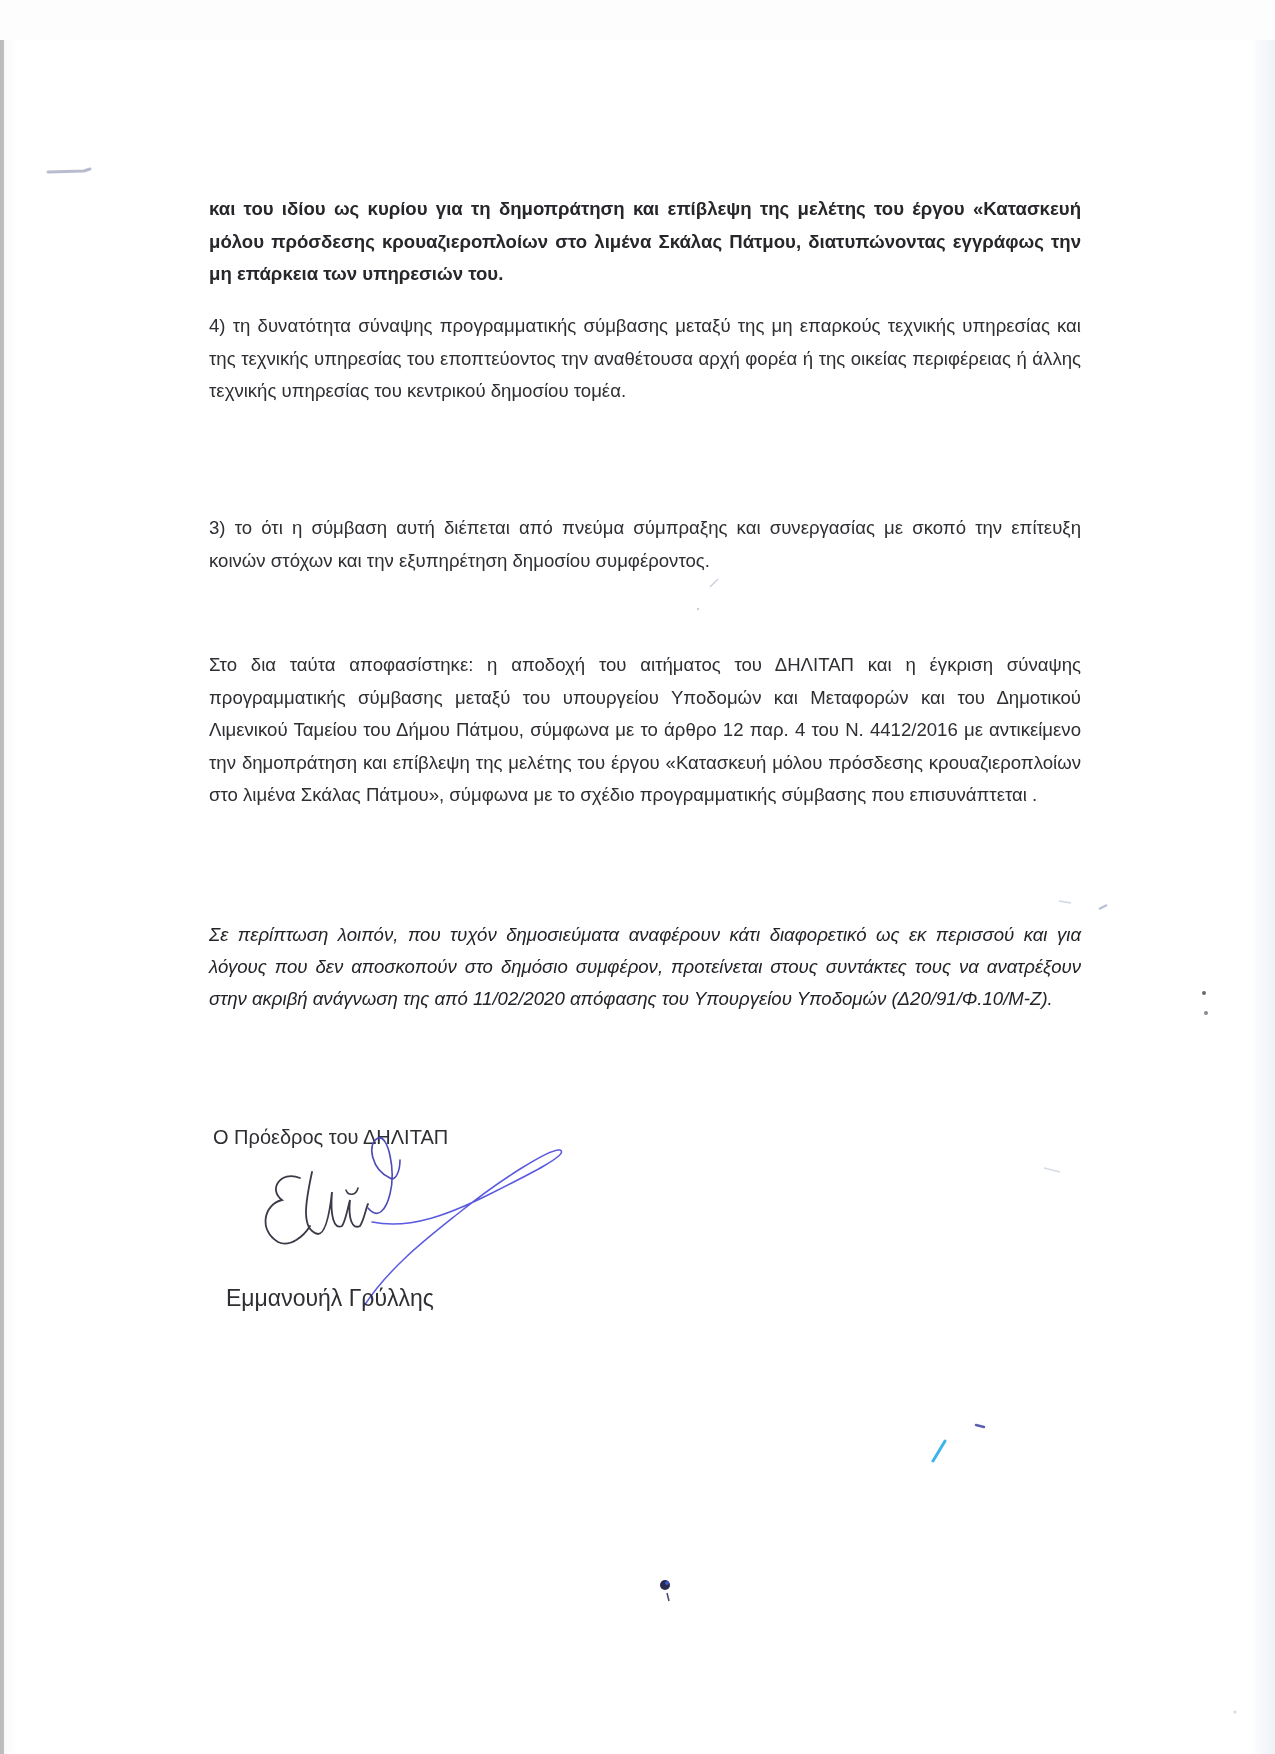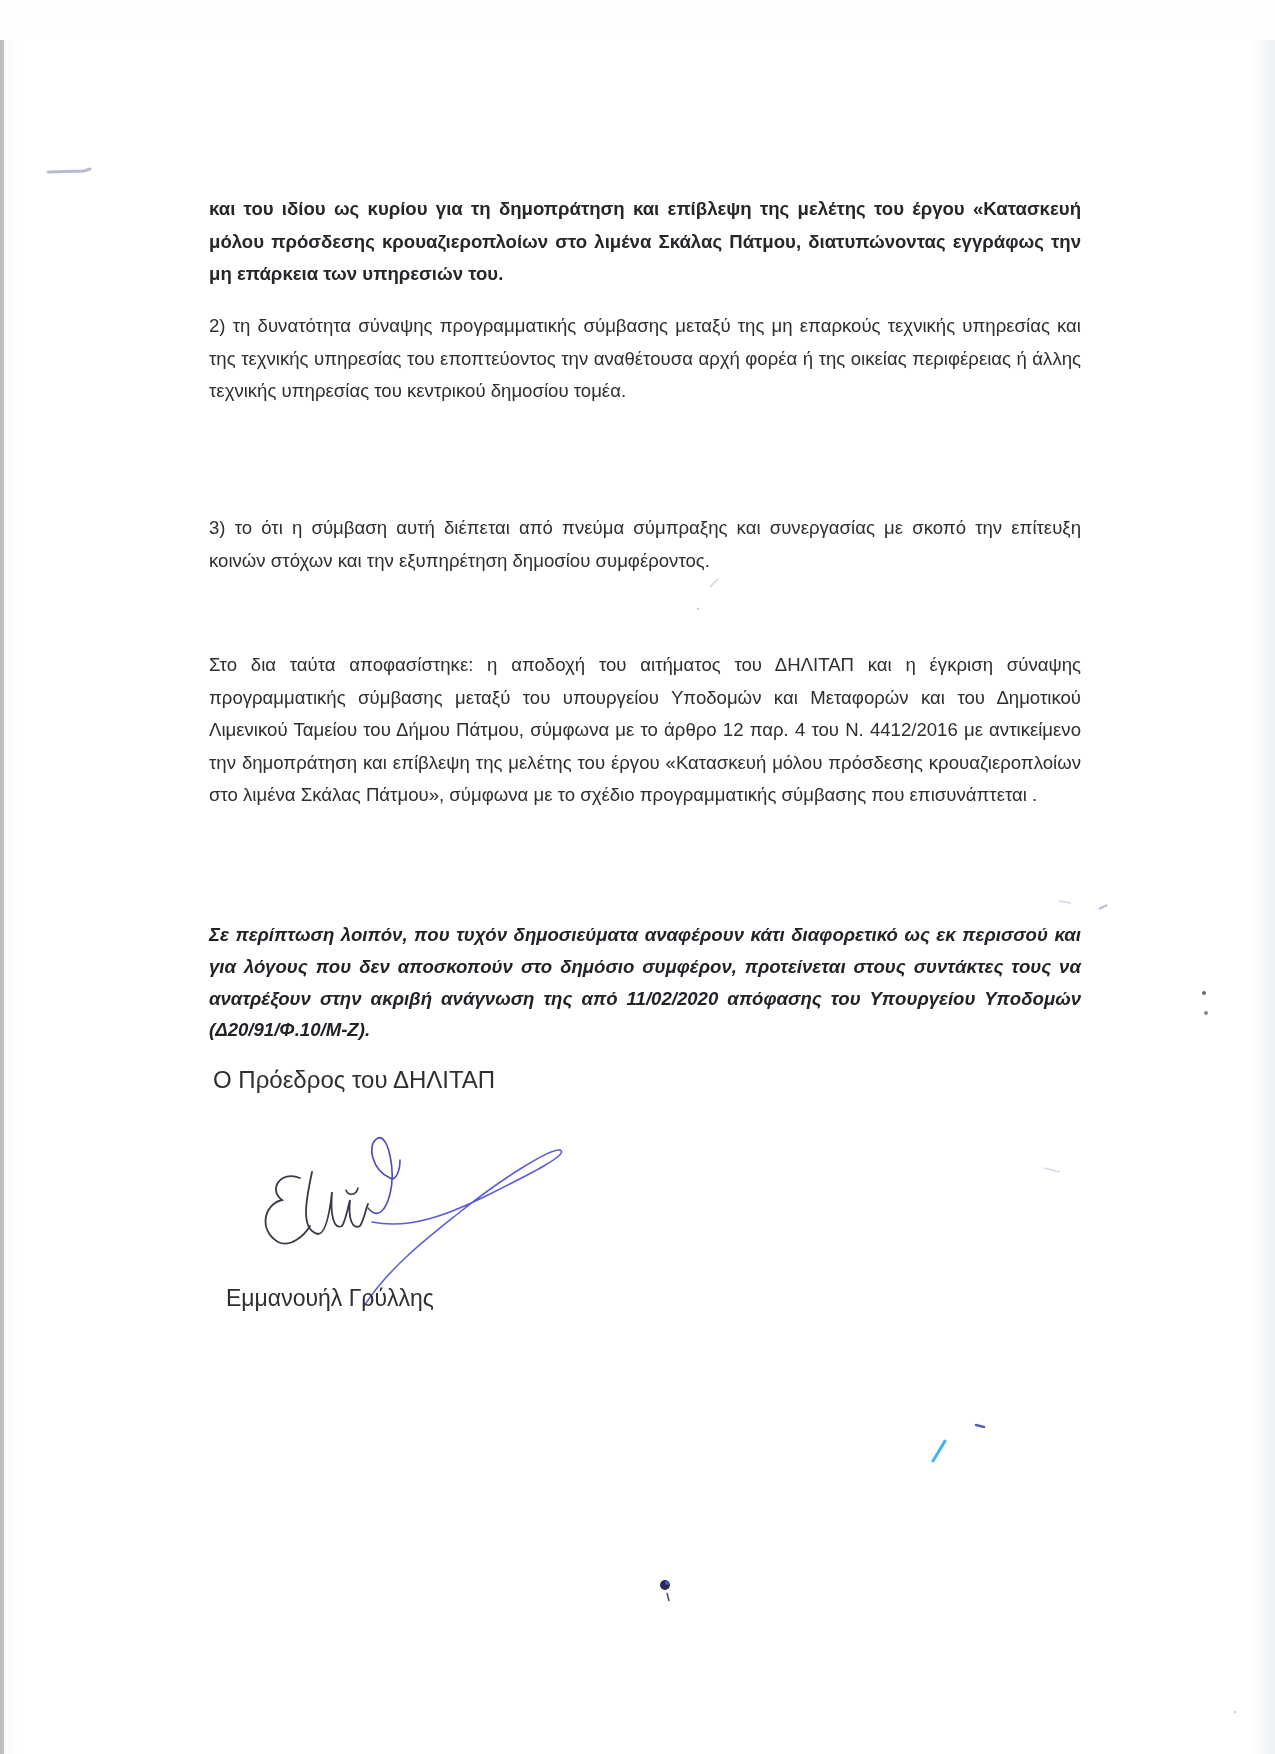--- a/index.html
+++ b/index.html
@@ -39,33 +39,33 @@
     line-height: 32.5px;
     text-align: justify;
     color: #2e2e33;
   }
   .text-block p {
     margin: 0;
     text-align-last: left;
   }
   .bold { font-weight: bold; color: #26262b; }
   .italic { }
-  .bold-italic { font-weight: bold; font-style: italic; color: #222228; }
+  .bold-italic { font-weight: normal; font-style: italic; color: #222228; }
 
   #para-intro { top: 153px; }
   #para-6 { top: 270px; }
   #para-7 { top: 387px; }
   #para-8 { top: 472px; }
   #para-decision { top: 609px; line-height: 32.6px; }
   #para-conclusion { top: 879px; line-height: 31.8px; }
 
   .sig-title {
     position: absolute;
-    left: 213px; top: 1026px;
-    font-size: 24px;
+    left: 213px; top: 1086px;
+    font-size: 20px;
     color: #2e2e33;
   }
   .sig-name {
     position: absolute;
     left: 226px; top: 1245px;
     font-size: 23px;
     color: #2e2e33;
   }
   .signature {
     position: absolute;
@@ -95,21 +95,21 @@
 
   <svg class="mark" style="left:44px;top:124px;" width="50" height="16">
     <path d="M4 8 L40 7 L46 5" stroke="#b9bccf" stroke-width="3" fill="none" stroke-linecap="round"></path>
   </svg>
 
   <div class="text-block bold" id="para-intro">
     <p>και του ιδίου ως κυρίου για τη δημοπράτηση και επίβλεψη της μελέτης του έργου «Κατασκευή μόλου πρόσδεσης κρουαζιεροπλοίων στο λιμένα Σκάλας Πάτμου, διατυπώνοντας εγγράφως την μη επάρκεια των υπηρεσιών του.</p>
   </div>
 
   <div class="text-block" id="para-6">
-    <p>2) τη δυνατότητα σύναψης προγραμματικής σύμβασης μεταξύ της μη επαρκούς τεχνικής υπηρεσίας και της τεχνικής υπηρεσίας του εποπτεύοντος την αναθέτουσα αρχή φορέα ή της οικείας περιφέρειας ή άλλης τεχνικής υπηρεσίας του κεντρικού δημοσίου τομέα.</p>
+    <p>4) τη δυνατότητα σύναψης προγραμματικής σύμβασης μεταξύ της μη επαρκούς τεχνικής υπηρεσίας και της τεχνικής υπηρεσίας του εποπτεύοντος την αναθέτουσα αρχή φορέα ή της οικείας περιφέρειας ή άλλης τεχνικής υπηρεσίας του κεντρικού δημοσίου τομέα.</p>
   </div>
 
 
   <div class="text-block" id="para-8">
     <p>3) το ότι η σύμβαση αυτή διέπεται από πνεύμα σύμπραξης και συνεργασίας με σκοπό την επίτευξη κοινών στόχων και την εξυπηρέτηση δημοσίου συμφέροντος.</p>
   </div>
 
   <div class="text-block italic" id="para-decision">
     <p>Στο δια ταύτα αποφασίστηκε: η αποδοχή του αιτήματος του ΔΗΛΙΤΑΠ και η έγκριση σύναψης προγραμματικής σύμβασης μεταξύ του υπουργείου Υποδομών και Μεταφορών και του Δημοτικού Λιμενικού Ταμείου του Δήμου Πάτμου, σύμφωνα με το άρθρο 12 παρ. 4 του Ν. 4412/2016 με αντικείμενο την δημοπράτηση και επίβλεψη της μελέτης του έργου «Κατασκευή μόλου πρόσδεσης κρουαζιεροπλοίων στο λιμένα Σκάλας Πάτμου», σύμφωνα με το σχέδιο προγραμματικής σύμβασης που επισυνάπτεται .</p>
   </div>

